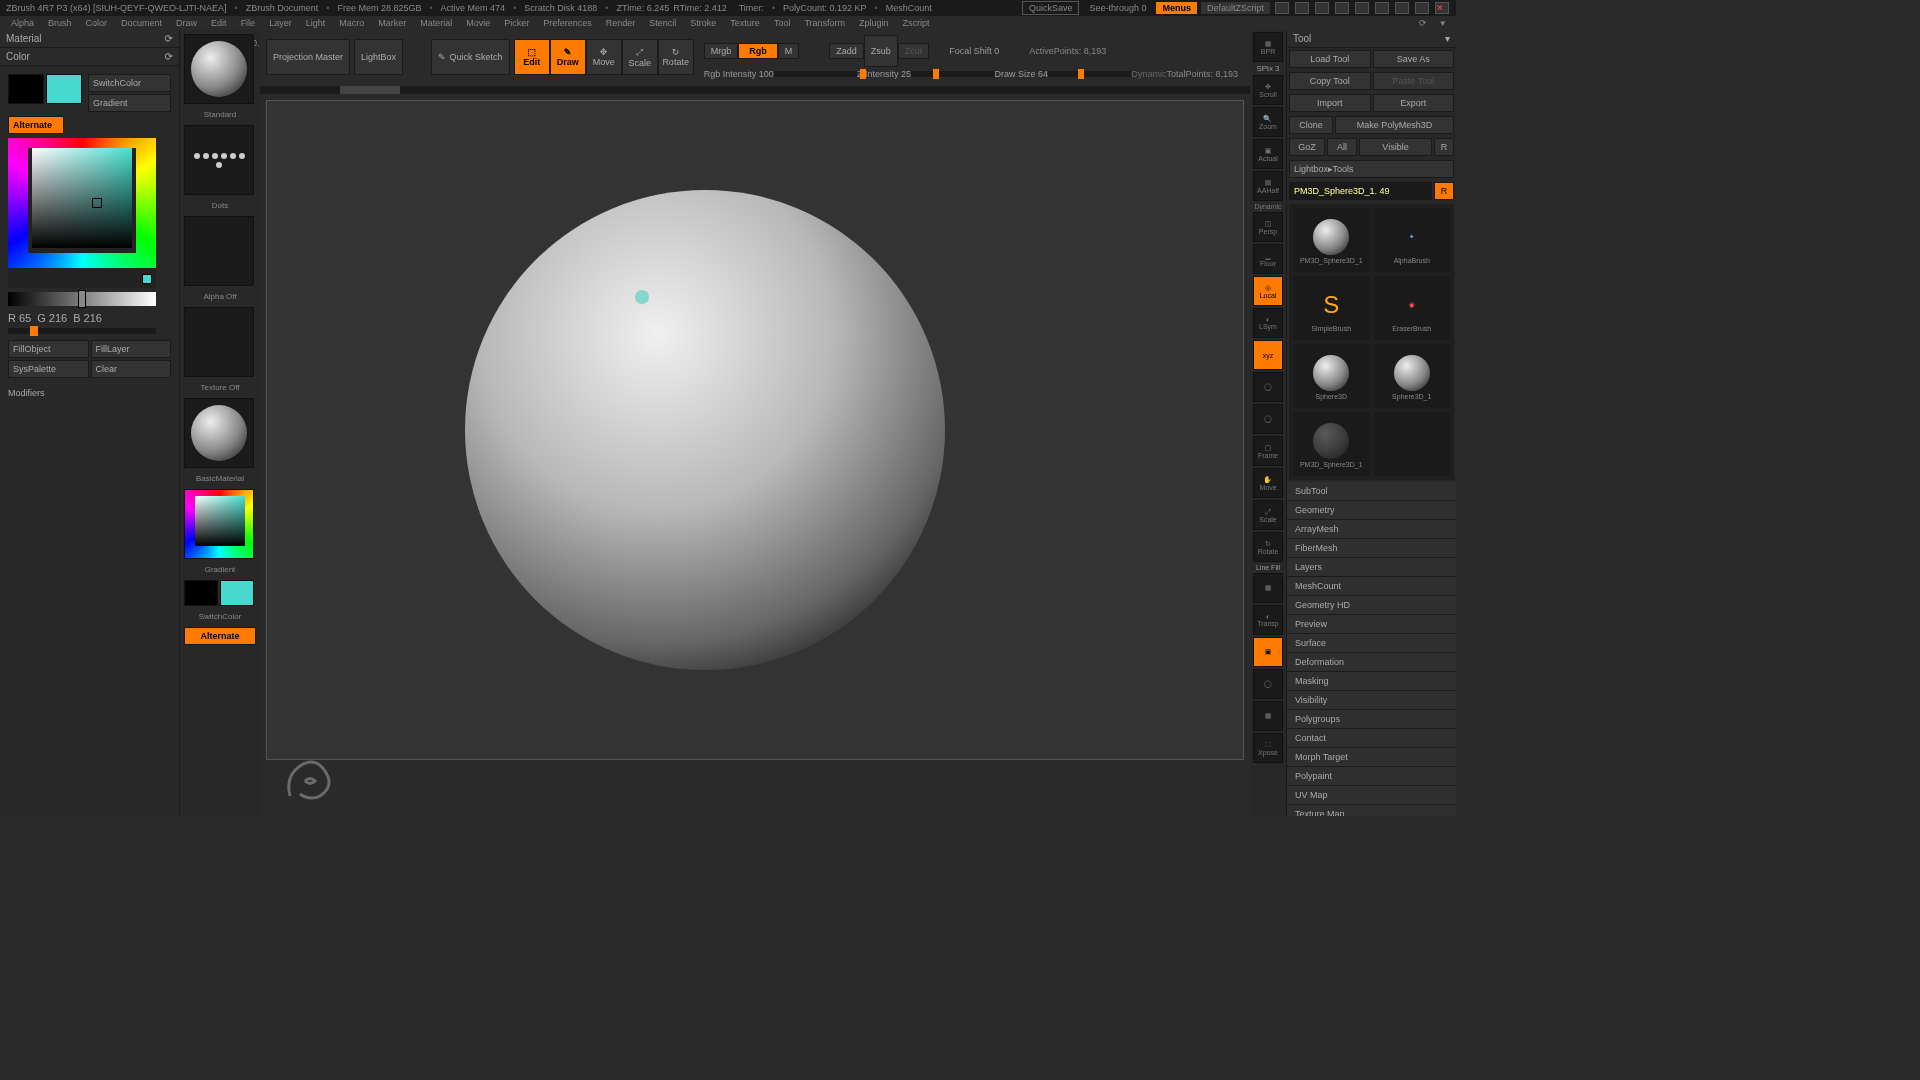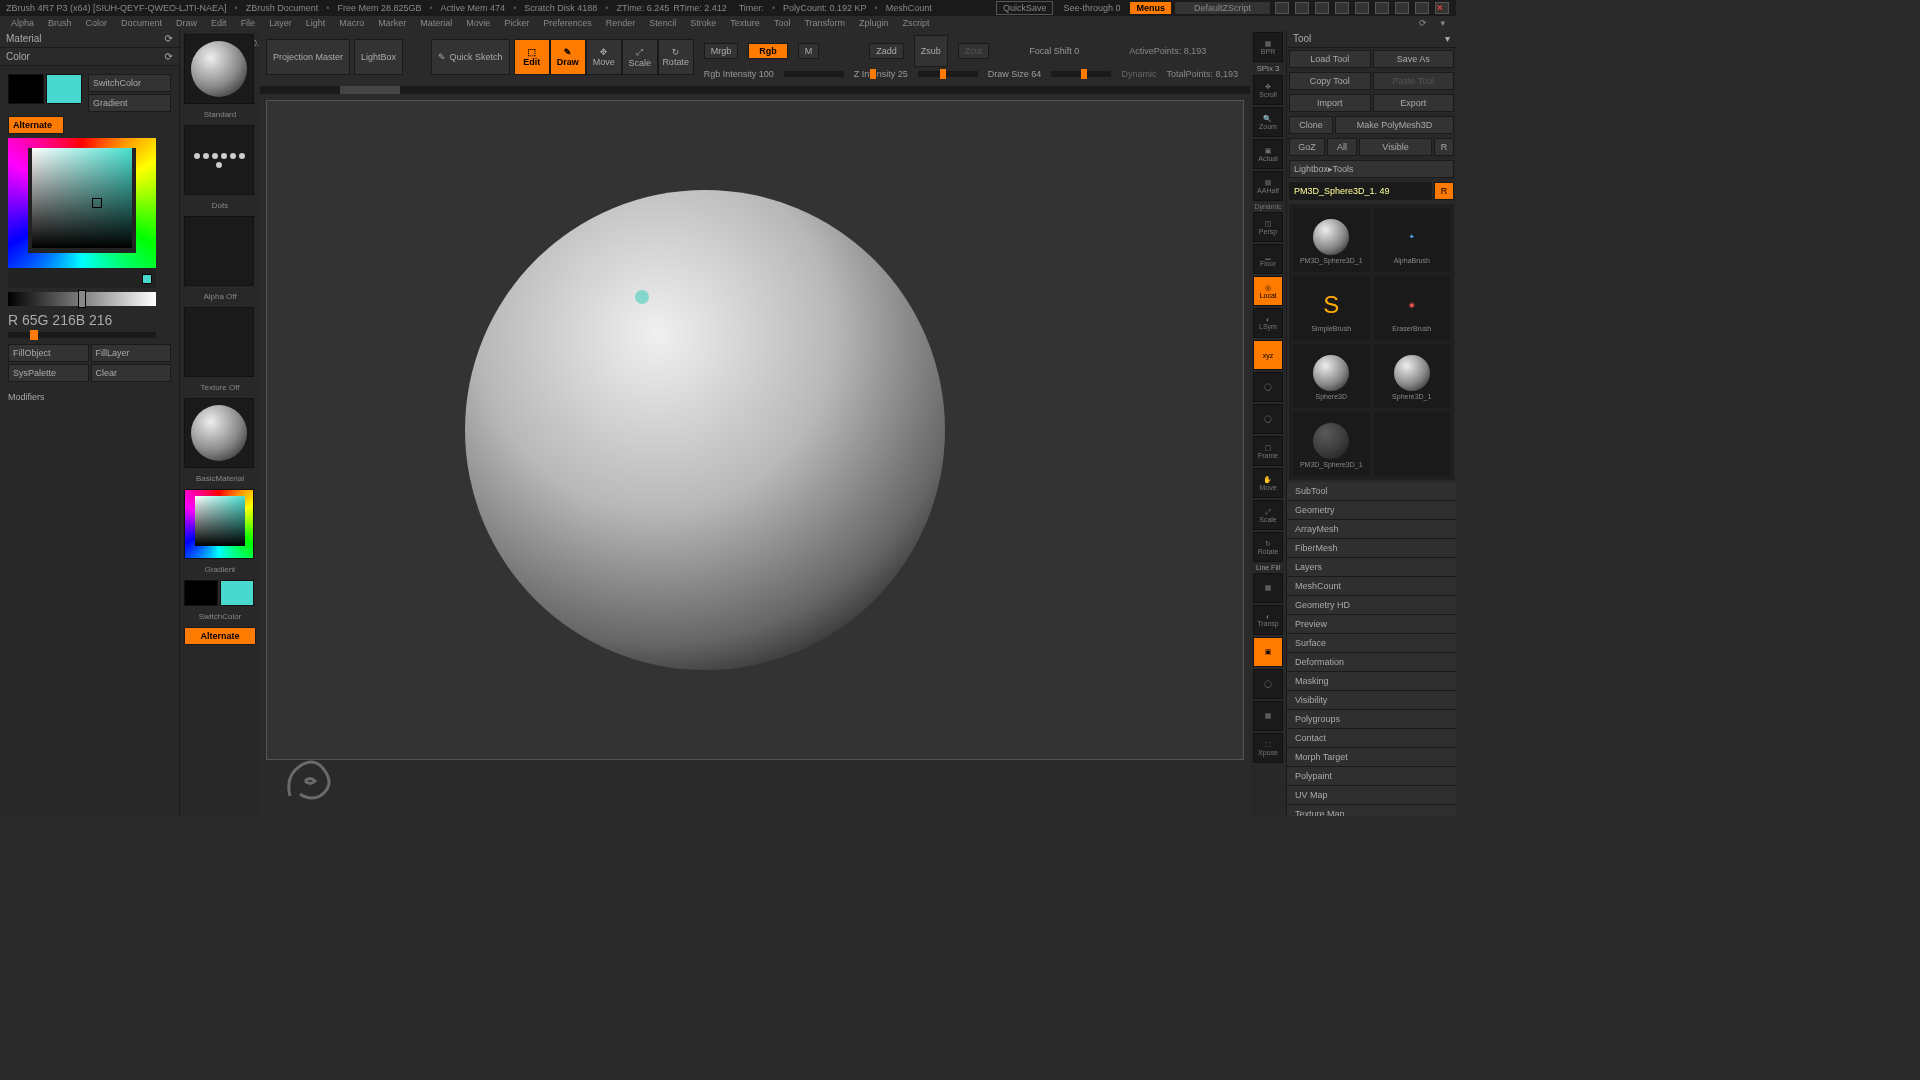--- a/index.html
+++ b/index.html
@@ -1,60 +1,60 @@
 <!DOCTYPE html>
 <html><head>
 <meta charset="utf-8">
 <style>
 *{margin:0;padding:0;box-sizing:border-box;font-family:Arial,sans-serif;-webkit-font-smoothing:none}
 body{background:#2a2a2a;color:#999;font-size:10px;overflow:hidden;width:1456px;height:816px}
 .topbar{height:16px;background:#1a1a1a;display:flex;align-items:center;padding:0 6px;font-size:9px;color:#888}
 .topbar .sep{margin:0 8px;color:#555}
 .topbar .right{margin-left:auto;display:flex;align-items:center;gap:4px}
 .topbar .menus{background:#ff7a00;color:#000;padding:1px 6px;font-weight:bold}
-.topbar .script{background:#333;padding:1px 19px}
+.topbar .script{background:#333;padding:1px 6px}
 .topbar .icon{width:14px;height:12px;background:#333;border:1px solid #555;display:inline-block;margin:0 1px}
 .menubar{height:14px;background:#2a2a2a;display:flex;align-items:center;padding:0 6px;font-size:9px;color:#888;gap:4px}
 .menubar span{padding:0 5px;cursor:pointer}
 .menubar .r{margin-left:auto}
 .main{display:flex;height:786px}
 .leftpanel{width:180px;background:#282828;border-right:1px solid #1a1a1a}
 .palette-hdr{background:#2a2a2a;color:#aaa;font-size:10px;padding:3px 6px;border-bottom:1px solid #1a1a1a;display:flex;justify-content:space-between}
 .color-palette{padding:4px 8px}
 .swatch-row{display:flex;gap:2px;margin:4px 0}
 .swatch{width:36px;height:30px;border:1px solid #111}
 .btn-sm{background:#333;color:#aaa;font-size:9px;padding:3px 4px;border:1px solid #1a1a1a;display:inline-block}
 .btn-orange{background:#ff7a00;color:#000;font-weight:bold}
 .picker{width:148px;height:150px;margin:4px 0;position:relative;background:#222}
 .picker-sv{position:absolute;top:10px;left:24px;width:100px;height:100px;background:linear-gradient(to bottom,transparent,#000),linear-gradient(to right,#fff,#48e0d0)}
 .picker-hue{position:absolute;top:0;left:0;width:148px;height:130px;background:conic-gradient(red,yellow,lime,cyan,blue,magenta,red);clip-path:polygon(0 0,100% 0,100% 100%,0 100%,0 10px,20px 10px,20px 115px,128px 115px,128px 10px,0 10px)}
 .picker-box{position:absolute;width:10px;height:10px;border:1px solid #000;background:transparent}
 .gray-strip{width:148px;height:14px;background:linear-gradient(to right,#000,#fff);margin:4px 0;position:relative}
 .gray-strip .hnd{position:absolute;top:-2px;left:70px;width:8px;height:18px;background:#888;border:1px solid #000}
-.rgb-row{display:flex;font-size:14px;color:#aaa;padding:2px 0}
+.rgb-row{display:flex;gap:6px;font-size:11px;color:#aaa;padding:2px 0}
 .slider-strip{width:148px;height:6px;background:#1a1a1a;position:relative;margin:2px 0}
 .slider-strip .hnd{position:absolute;top:-2px;width:8px;height:10px;background:#ff7a00}
 .btn-grid{display:grid;grid-template-columns:1fr 1fr;gap:2px;margin:6px 0}
 .btn-grid .b{background:#333;color:#aaa;font-size:9px;padding:3px 4px;text-align:left;border:1px solid #1a1a1a}
 .toolcol{width:80px;background:#282828;padding:4px;display:flex;flex-direction:column;gap:4px}
 .toolcol .tile{width:70px;height:70px;background:#1a1a1a;border:1px solid #111;display:flex;align-items:center;justify-content:center;position:relative}
 .toolcol .lbl{font-size:8px;color:#888;text-align:center;padding:2px 0}
 .sphere-g{width:56px;height:56px;border-radius:50%;background:radial-gradient(circle at 35% 30%,#eee,#888 55%,#111)}
 .dots{display:flex;gap:3px;flex-wrap:wrap;width:52px;justify-content:center}
 .dots i{width:6px;height:6px;background:#ccc;border-radius:50%;display:block}
 .mini-picker{width:70px;height:70px;position:relative}
 .mini-sv{position:absolute;top:6px;left:10px;width:50px;height:50px;background:linear-gradient(to bottom,transparent,#000),linear-gradient(to right,#fff,#48e0d0)}
 .cv-area{flex:1;background:#2a2a2a;position:relative}
 .cv-top{height:54px;display:flex;align-items:center;padding:0 6px;gap:4px}
 .cv-btn{background:#333;border:1px solid #1a1a1a;padding:4px 6px;font-size:9px;color:#aaa;display:flex;flex-direction:column;align-items:center;justify-content:center;height:36px}
 .cv-btn.sq{width:36px}
 .cv-btn.active{background:#ff7a00;color:#000;font-weight:bold}
 .cv-grp{display:flex;gap:0}
 .cv-sliders{flex:1;display:flex;flex-direction:column;gap:2px;padding:0 6px}
-.cv-row{display:flex;align-items:center;gap:10px;font-size:9px}
+.cv-row{display:flex;align-items:center;font-size:9px}
 .cv-slider{height:6px;background:#1a1a1a;position:relative;flex:1;max-width:90px}
 .cv-slider .h{position:absolute;top:-2px;width:6px;height:10px;background:#ff7a00}
 .info{font-size:9px;color:#888;text-align:right}
 .coord{padding:2px 8px;font-size:9px;color:#888}
 .scrollbar{height:8px;background:#1a1a1a;margin:2px 0;position:relative}
 .scrollbar .th{position:absolute;left:80px;width:60px;height:8px;background:#444}
 .canvas{margin:6px;border:1px solid #555;height:660px;background:#333;position:relative;display:flex;align-items:center;justify-content:center}
 .big-sphere{width:480px;height:480px;border-radius:50%;background:radial-gradient(circle at 40% 30%,#f0f0f0,#b8b8b8 40%,#666 70%,#0a0a0a 90%);position:relative;left:-50px}
 .cursor-mark{position:absolute;top:100px;left:170px;width:14px;height:14px;background:#5dd0c0;border-radius:50%;opacity:.7}
 .logo{position:absolute;bottom:10px;left:20px;width:60px;height:50px;opacity:.5}

